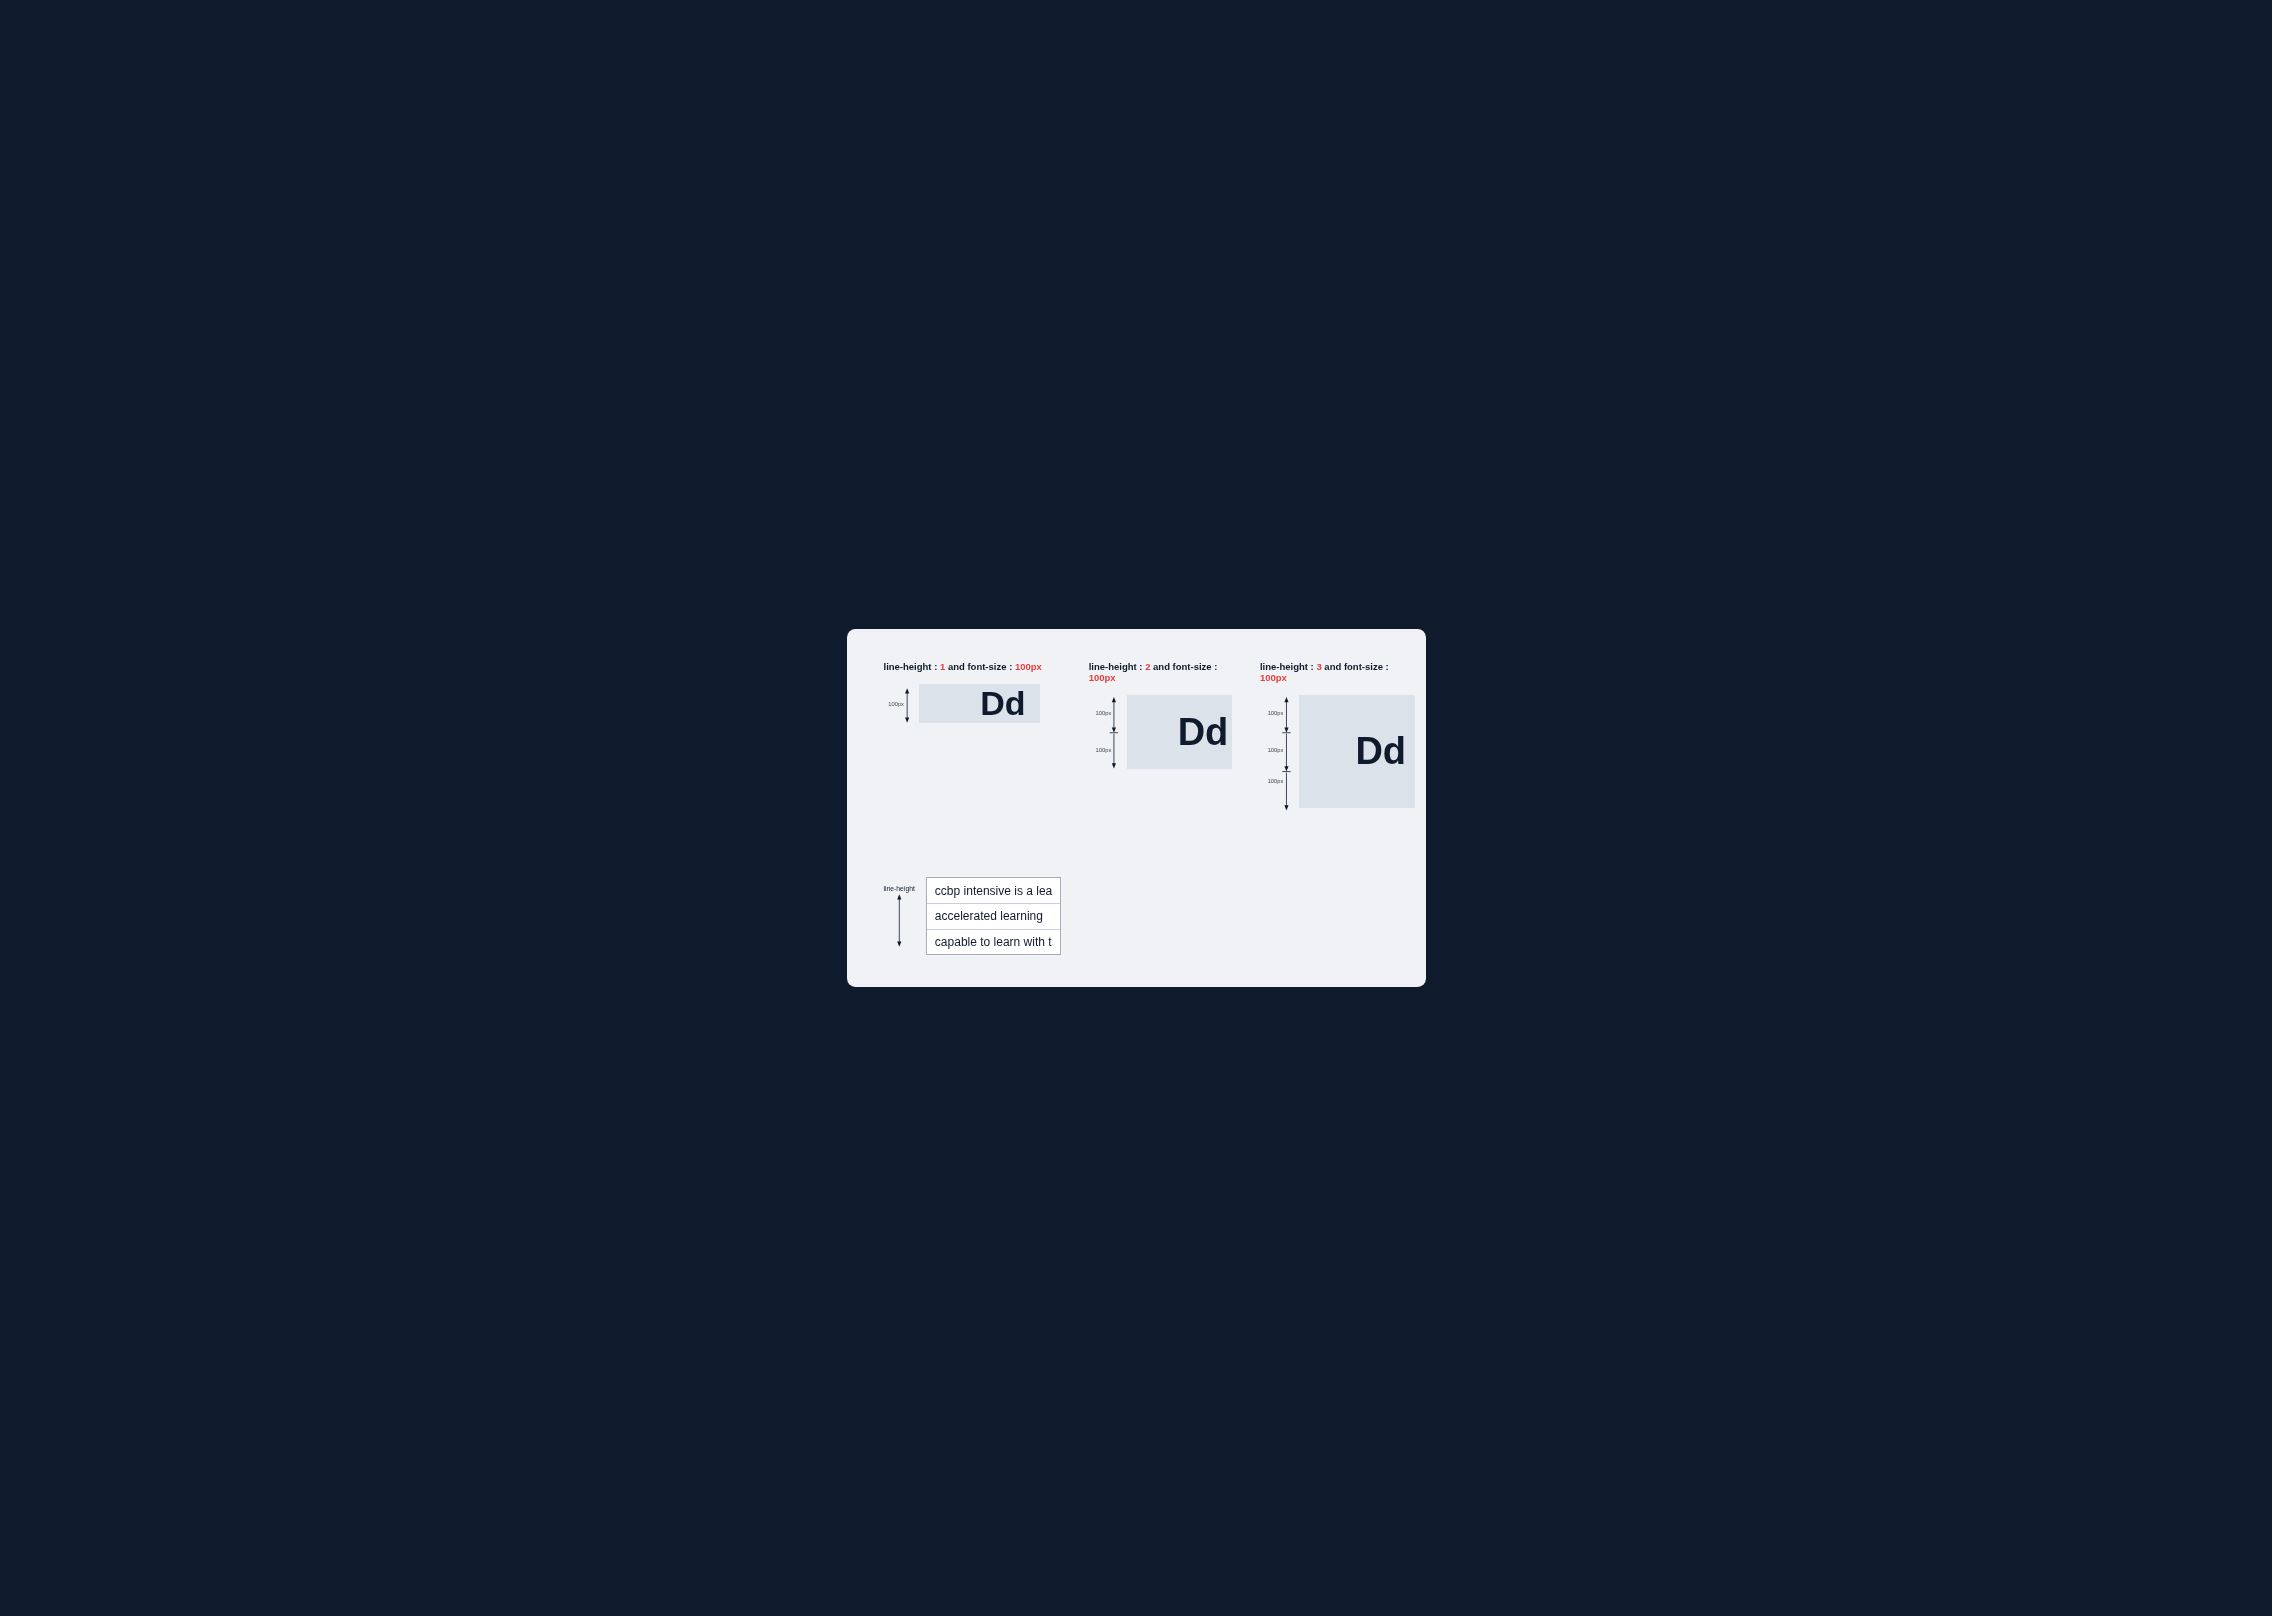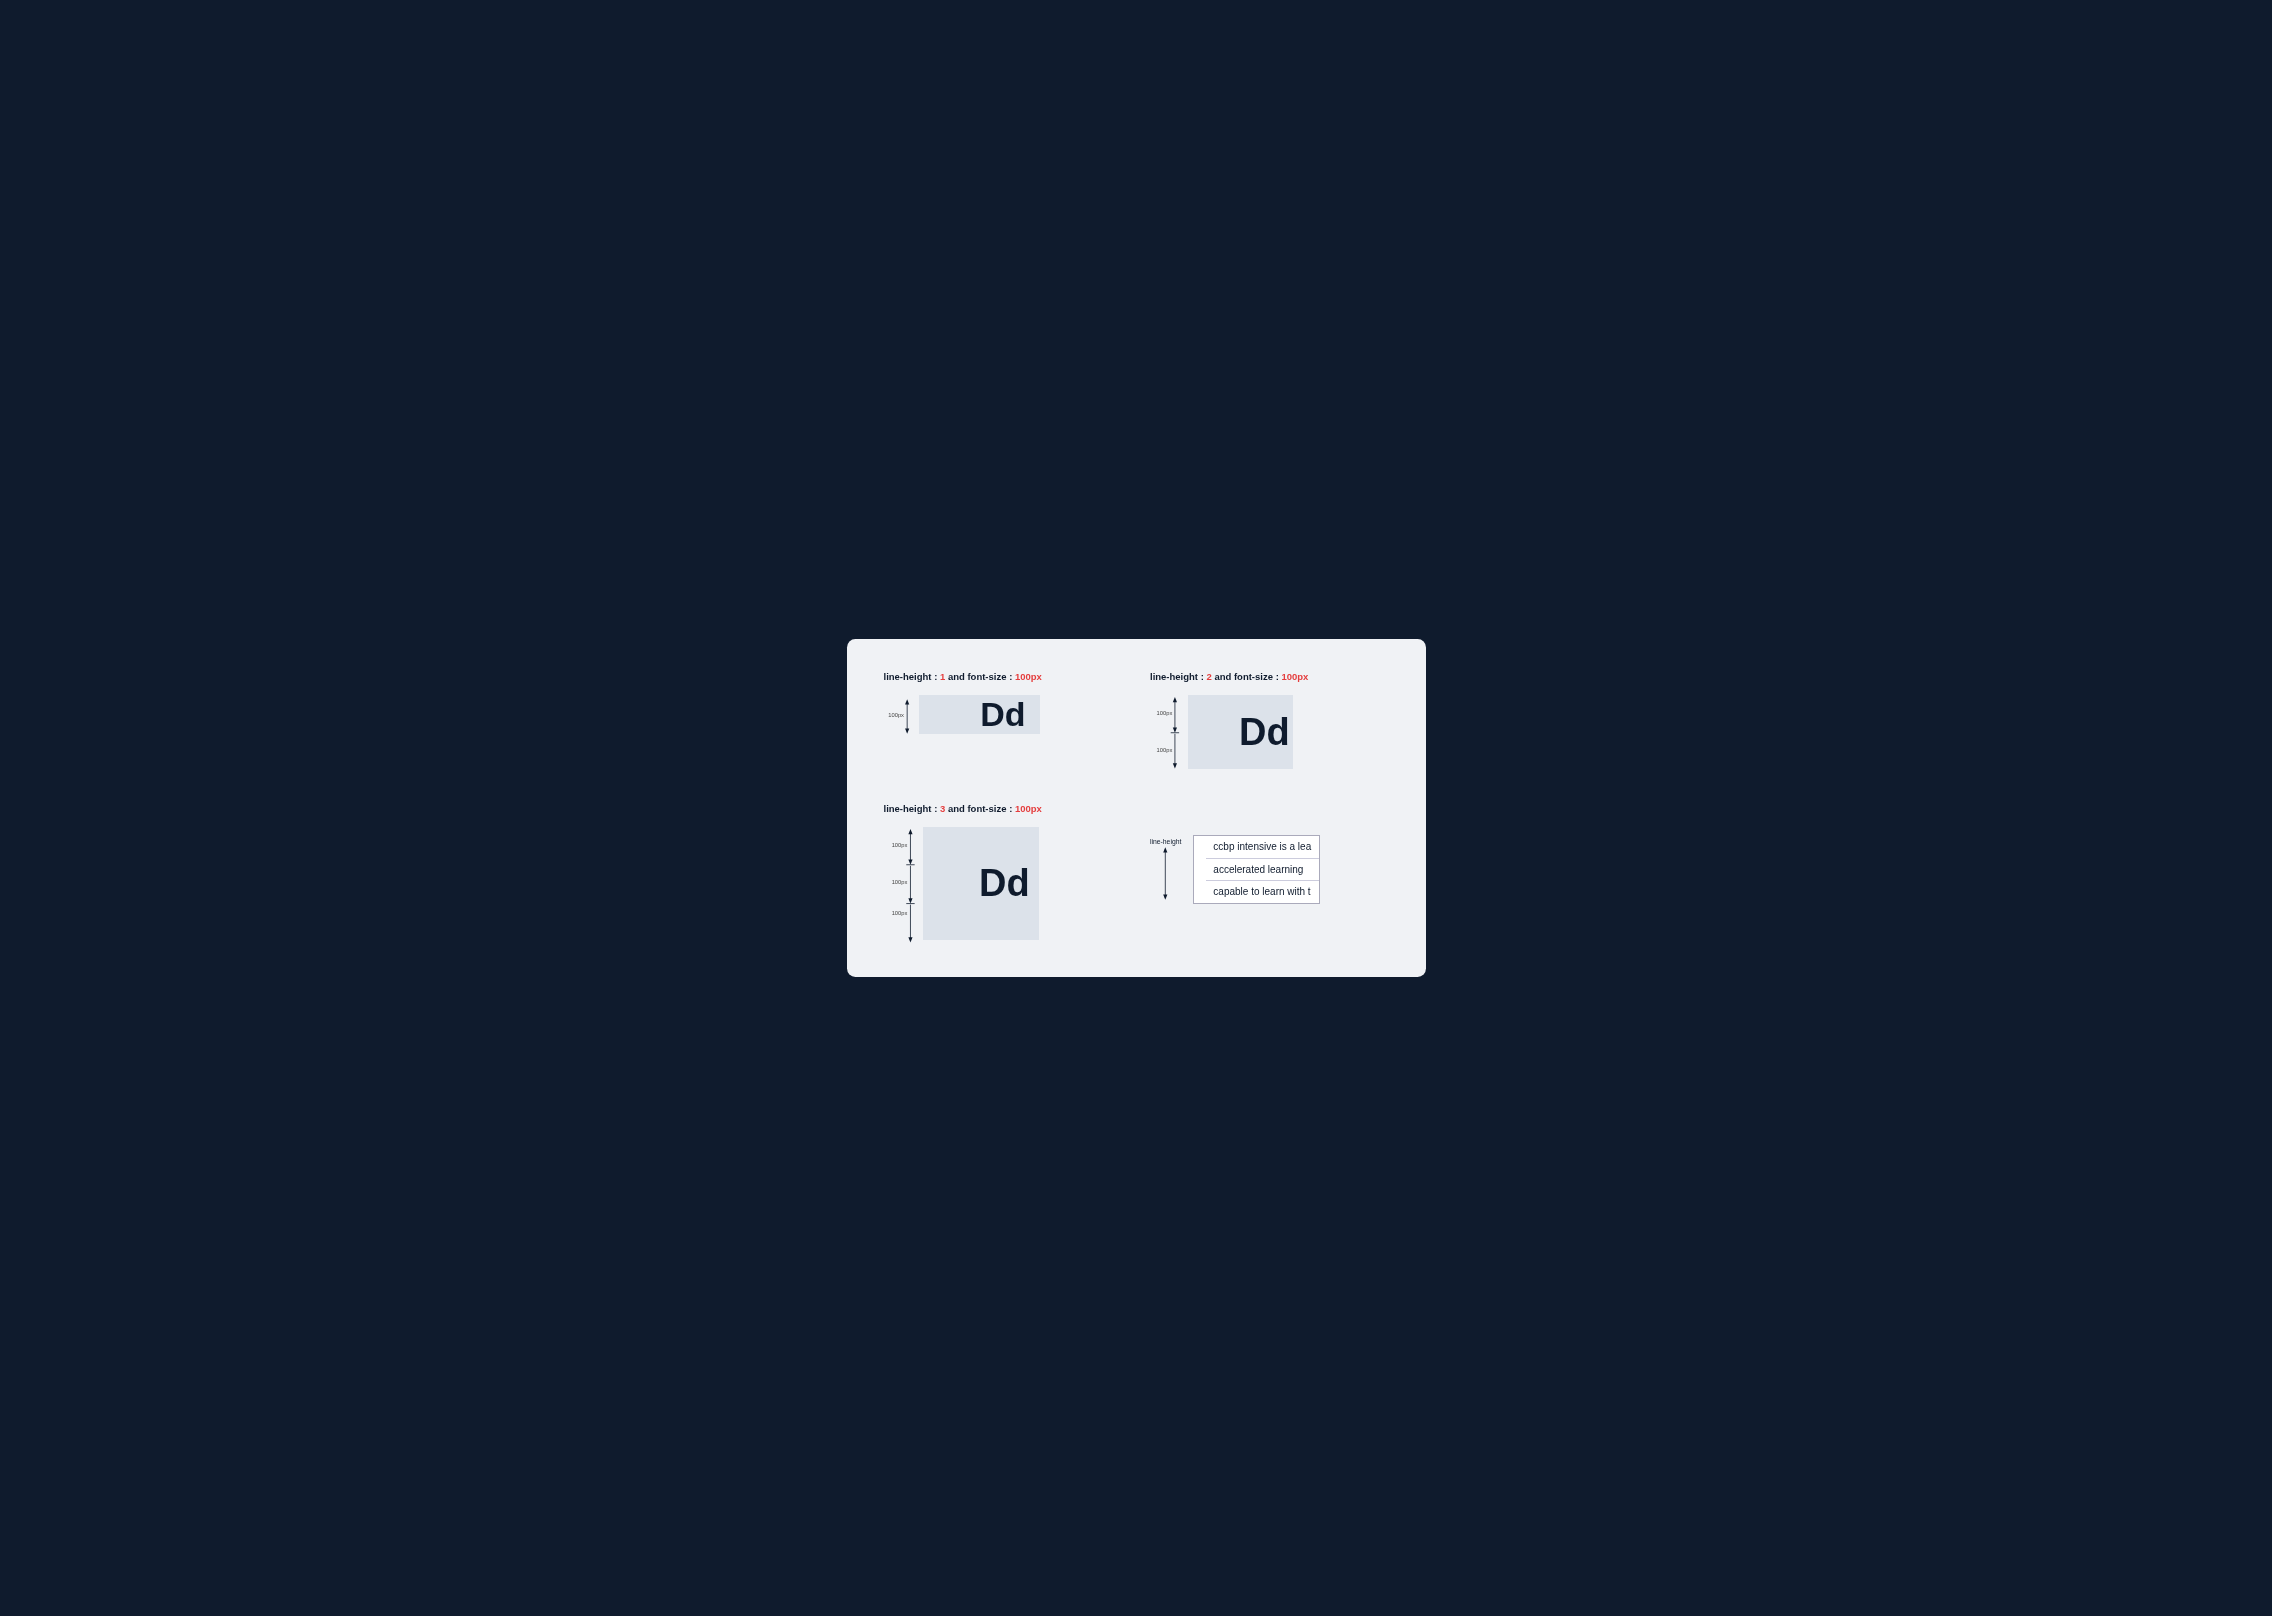--- a/index.html
+++ b/index.html
@@ -17,21 +17,21 @@
     .card {
       background-color: #f0f2f5;
       border-radius: 8.4px;
       padding: 32px 37px;
       width: 100%;
       max-width: 579px;
     }
 
     .grid {
       display: grid;
-      grid-template-columns: 1fr 1fr;
+      grid-template-columns: 1fr 1fr 1fr;
       gap: 32px 28px;
     }
 
     .section-title {
       font-size: 9.5px;
       font-weight: 700;
       color: #0f1b2d;
       margin-bottom: 12.6px;
     }
 
@@ -86,25 +86,24 @@
     }
 
     .text-lines-box {
       border: 0.8px solid #aab;
       background: #fff;
       overflow: hidden;
     }
 
     .text-line {
       padding: 5.3px 7.4px;
-      font-size: 10px;
+      font-size: 12px;
       color: #0f1b2d;
       border-bottom: 0.5px solid #ccd;
       white-space: nowrap;
-      margin-left: 12px;
     }
 
     .text-line:last-child {
       border-bottom: none;
     }
 
     
     .arrow-container {
       display: flex;
       flex-direction: column;

